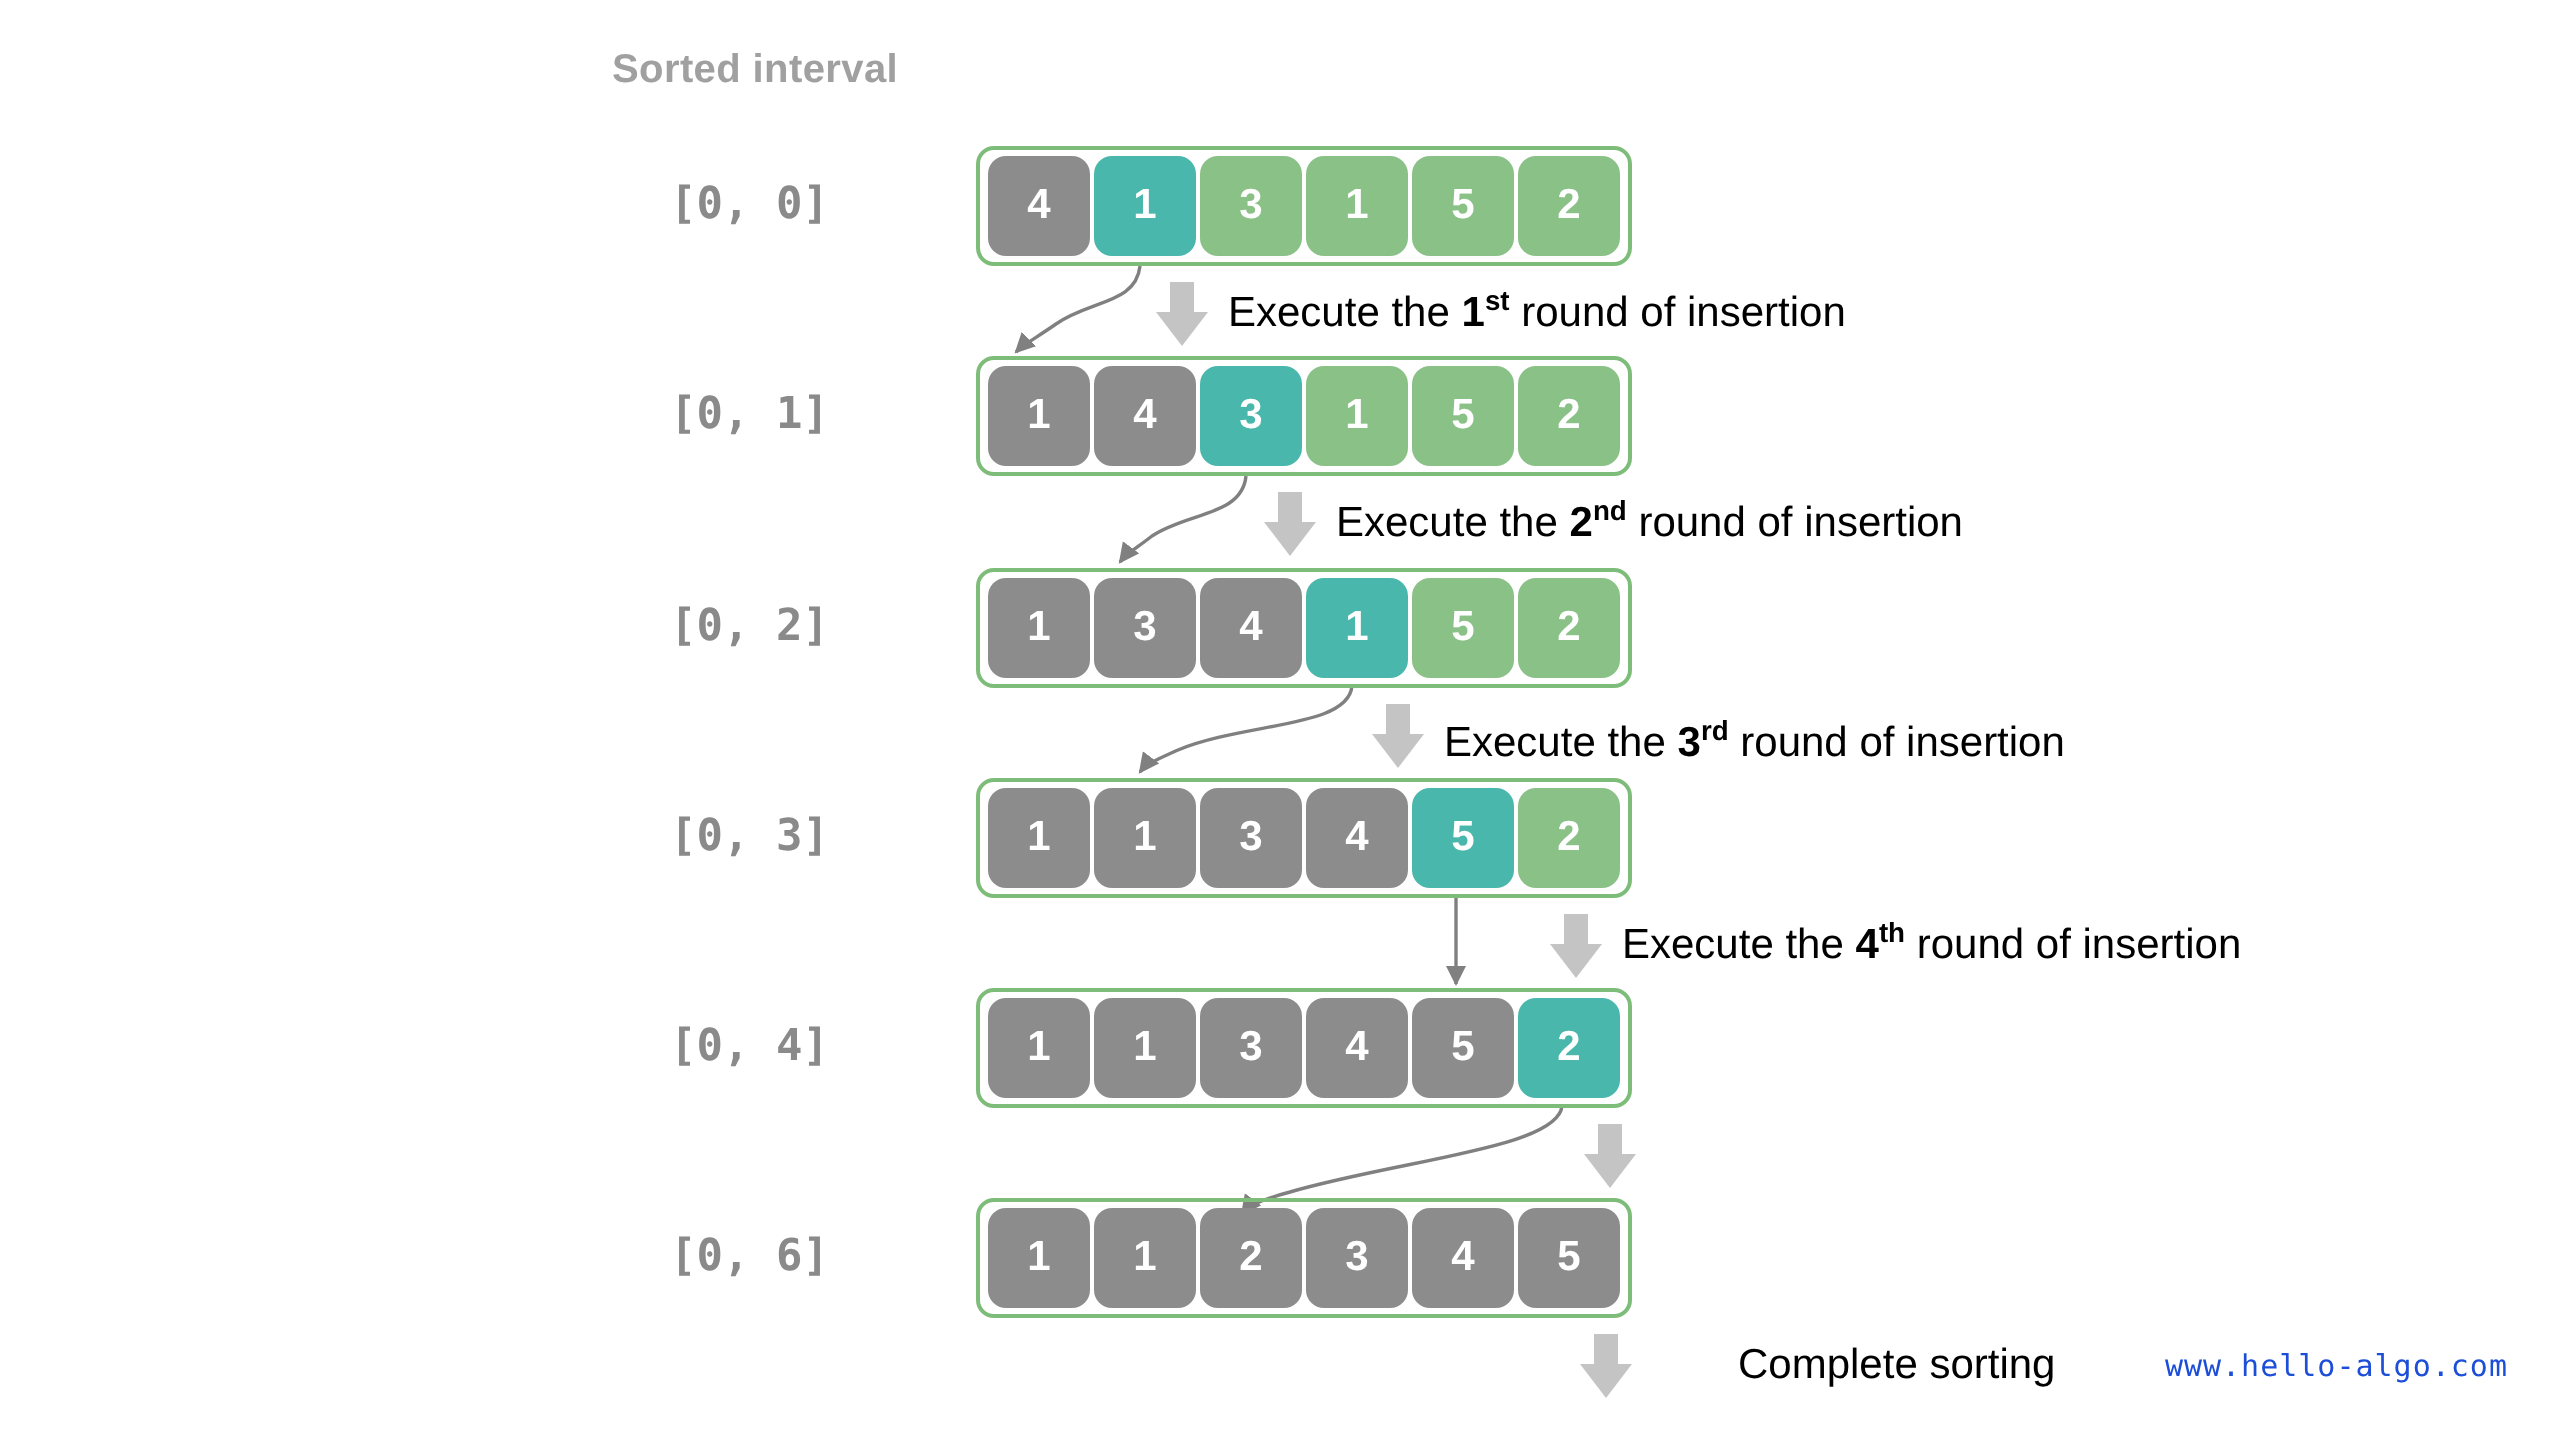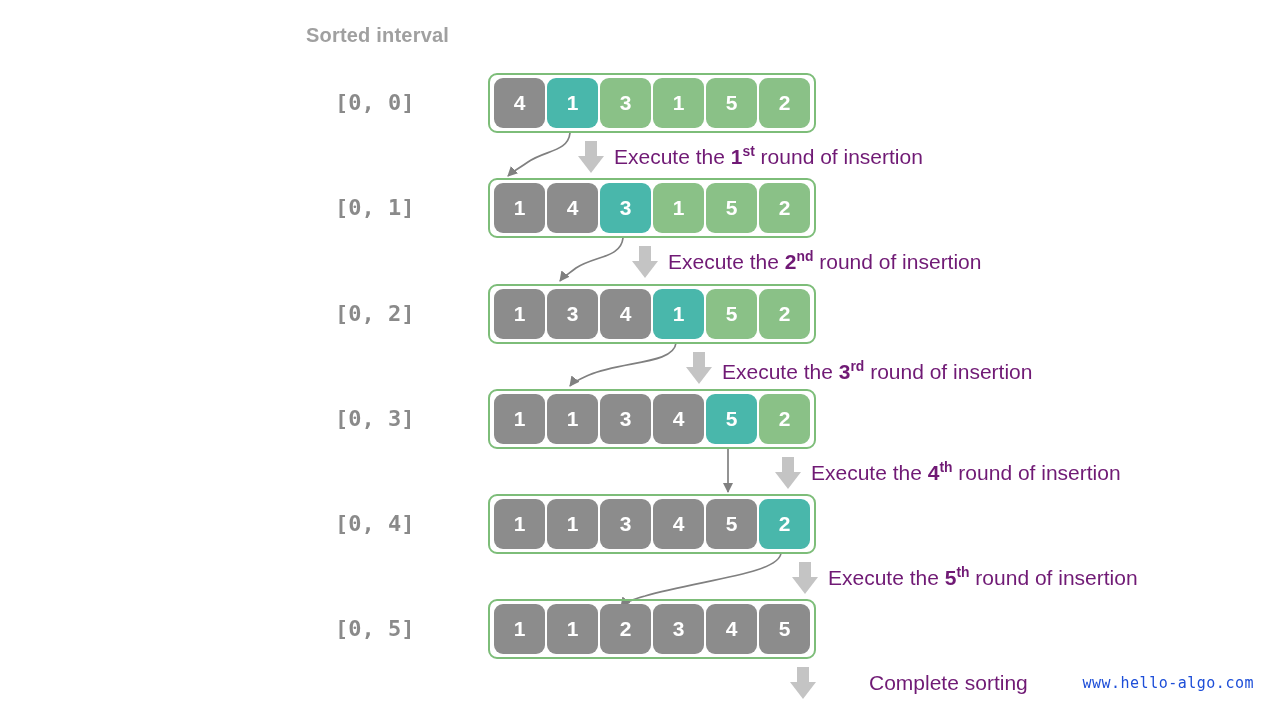--- a/index.html
+++ b/index.html
@@ -110,21 +110,21 @@
     left: 0;
     top: 15px;
     width: 0;
     height: 0;
     border-left: 13px solid transparent;
     border-right: 13px solid transparent;
     border-top: 17px solid #c4c4c4;
   }
   .step-text {
     font-size: 21px;
-    color: #701a75;
+    color: #000000;
     font-family: "Liberation Sans", sans-serif;
   }
   .step-text b {
     font-weight: bold;
   }
   .step-text sup {
     font-size: 0.66em;
     font-weight: bold;
     vertical-align: super;
     line-height: 0;
@@ -223,21 +223,21 @@
         <div class="array-box">
           <div class="cell gray">1</div>
           <div class="cell gray">1</div>
           <div class="cell gray">3</div>
           <div class="cell gray">4</div>
           <div class="cell gray">5</div>
           <div class="cell teal">2</div>
         </div>
       </div>
       <div class="row" style="top: 599px;">
-        <div class="row-label">[0, 5]</div>
+        <div class="row-label">[0, 6]</div>
         <div class="array-box">
           <div class="cell gray">1</div>
           <div class="cell gray">1</div>
           <div class="cell gray">2</div>
           <div class="cell gray">3</div>
           <div class="cell gray">4</div>
           <div class="cell gray">5</div>
         </div>
       </div>
     </div>
@@ -268,21 +268,20 @@
           <span class="shaft"></span>
           <span class="head"></span>
         </span>
         <span class="step-text"><span>Execute the </span><b>4</b><sup>th</sup><span> round of insertion</span></span>
       </div>
       <div class="step" style="left: 792px; top: 561px;">
         <span class="arrow-down">
           <span class="shaft"></span>
           <span class="head"></span>
         </span>
-        <span class="step-text"><span>Execute the </span><b>5</b><sup>th</sup><span> round of insertion</span></span>
       </div>
     </div>
 
   <div class="step" id="final-step" style="left: 790px; top: 666px; gap: 43px;">
     <span class="arrow-down">
       <span class="shaft"></span>
         <span class="head"></span>
     </span>
     <span class="step-text">Complete sorting</span>
   </div>

